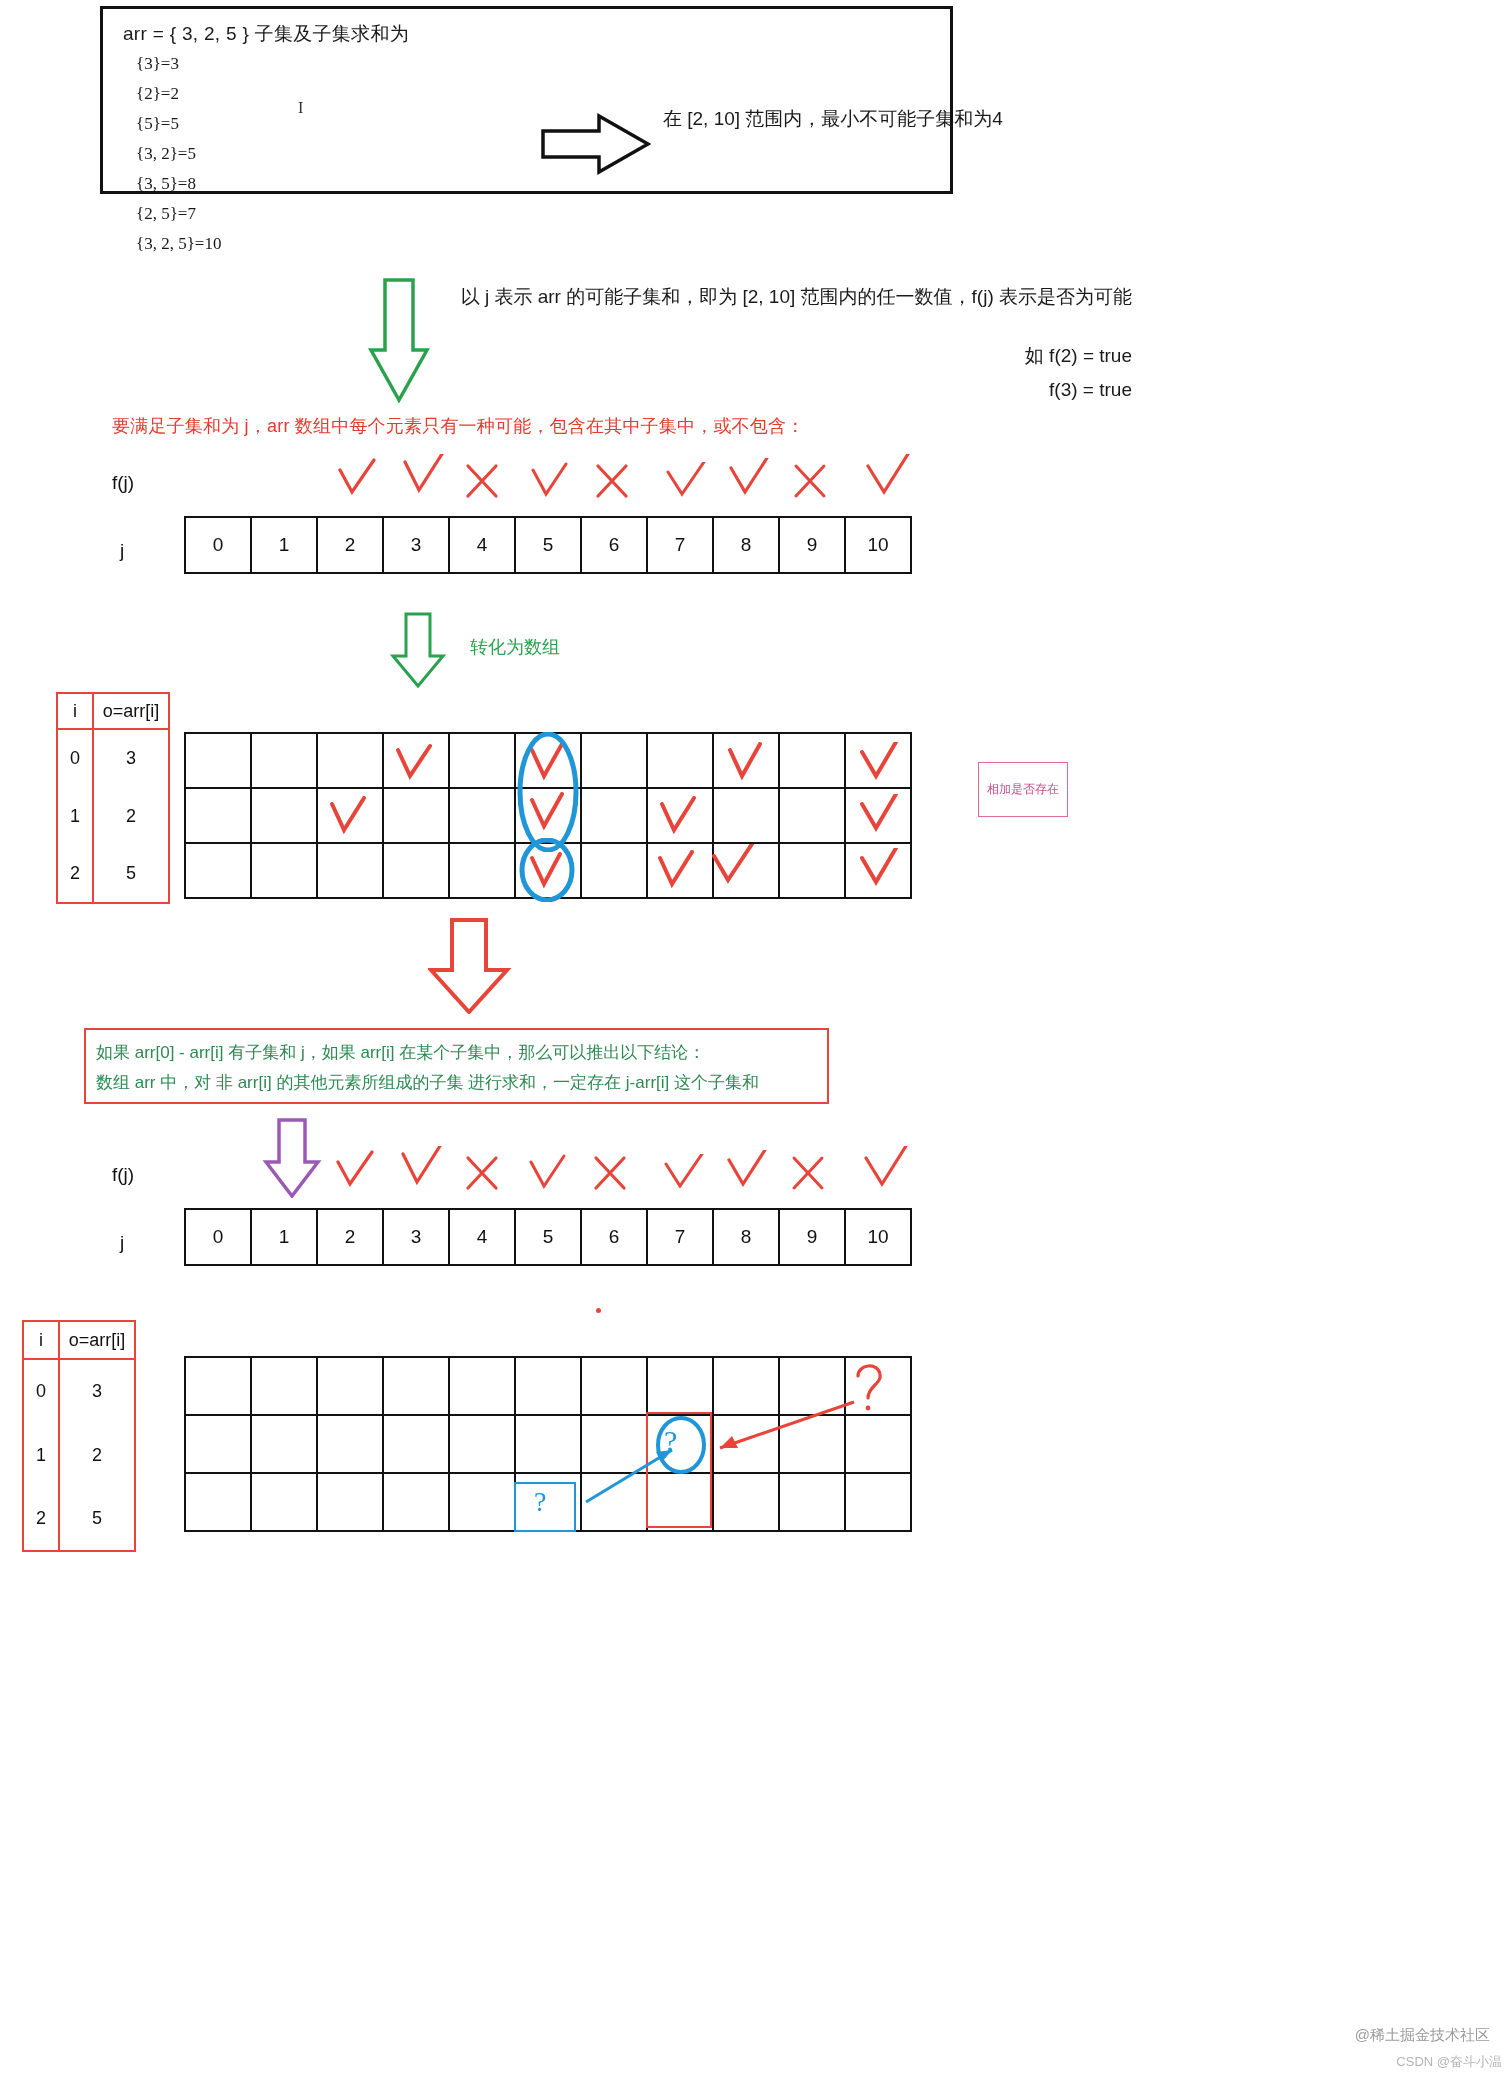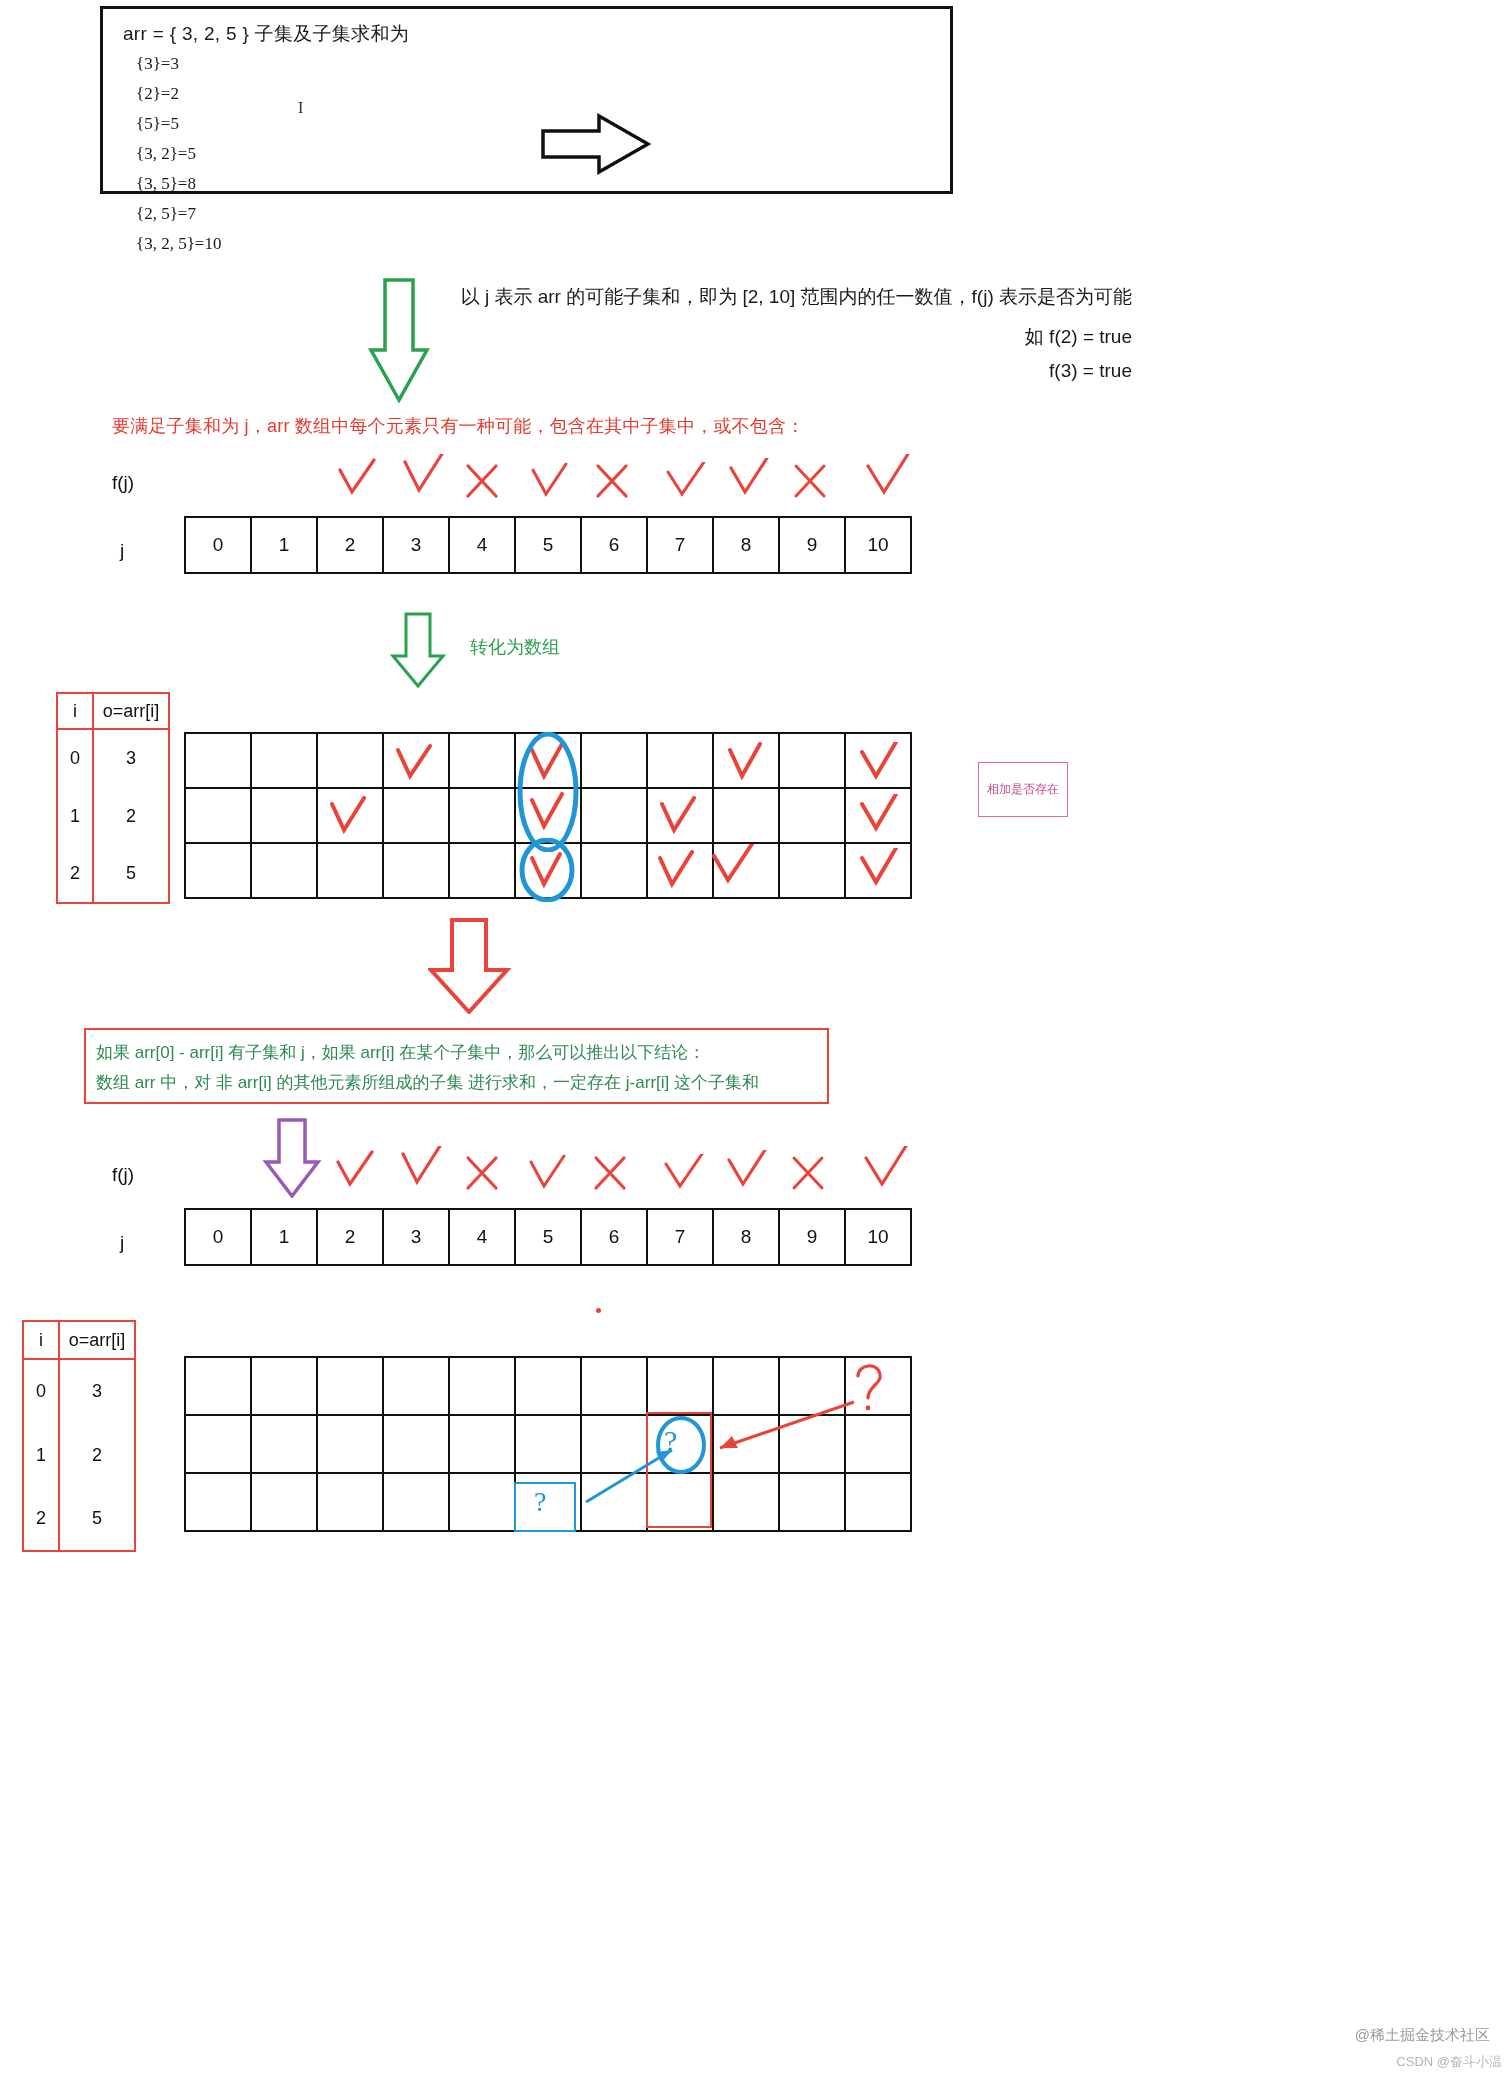--- a/index.html
+++ b/index.html
@@ -27,21 +27,21 @@
   
   .arrow-right-outline { position:absolute; }
   
   #top-right-text { position:absolute; left:560px; top:92px; width:560px; }
   #top-right-text div { font-size:19px; line-height:36px; white-space:nowrap; }
 
   
   #green-arrow-1 { position:absolute; left:368px; top:278px; }
   #expl-1 { position:absolute; left:432px; top:282px; width:700px;text-align:right; }
   #expl-1 .l1 { font-size:19px; line-height:30px; white-space:nowrap; }
-  #expl-1 .l2 { font-size:19px; line-height:34px; margin-top:8px; }
+  #expl-1 .l2 { font-size:19px; line-height:34px; margin-top:27px; }
   #expl-1 .l3 { font-size:19px; line-height:34px; padding-left:33px; }
   #expl-1 .l4 { font-size:19px; line-height:34px; padding-left:33px; }
 
   
   #red-note-1 {
     position:absolute; left:112px; top:414px;
     font-size:18px; color:#e33b2e; white-space:nowrap; letter-spacing:.2px;
   }
 
   
@@ -115,20 +115,21 @@
       <div class="itm">{2, 5}=7</div>
       <div class="itm">{3, 2, 5}=10</div>
     </div>
     <div class="caret-i">I</div>
 
     <svg class="arrow-right-outline" style="left:438px; top:104px;" width="110" height="62" viewBox="0 0 110 62">
       <polygon points="2,18 58,18 58,3 107,31 58,59 58,44 2,44" fill="#ffffff" stroke="#111111" stroke-width="3.5" stroke-linejoin="miter"></polygon>
     </svg>
 
     <div id="top-right-text">
+      <div>在 [2, 10] 范围内，最小不可能子集和为4</div>
     </div>
   </div>
 
   <svg id="green-arrow-1" width="62" height="125" viewBox="0 0 62 125">
     <polygon points="17,2 45,2 45,72 59,72 31,122 3,72 17,72" fill="#ffffff" stroke="#2aa14d" stroke-width="3.5" stroke-linejoin="miter"></polygon>
   </svg>
 
   <div id="expl-1">
     <div class="l1">以 j 表示 arr 的可能子集和，即为 [2, 10] 范围内的任一数值，f(j) 表示是否为可能</div>
     <div class="l2">如 f(2) = true</div>

